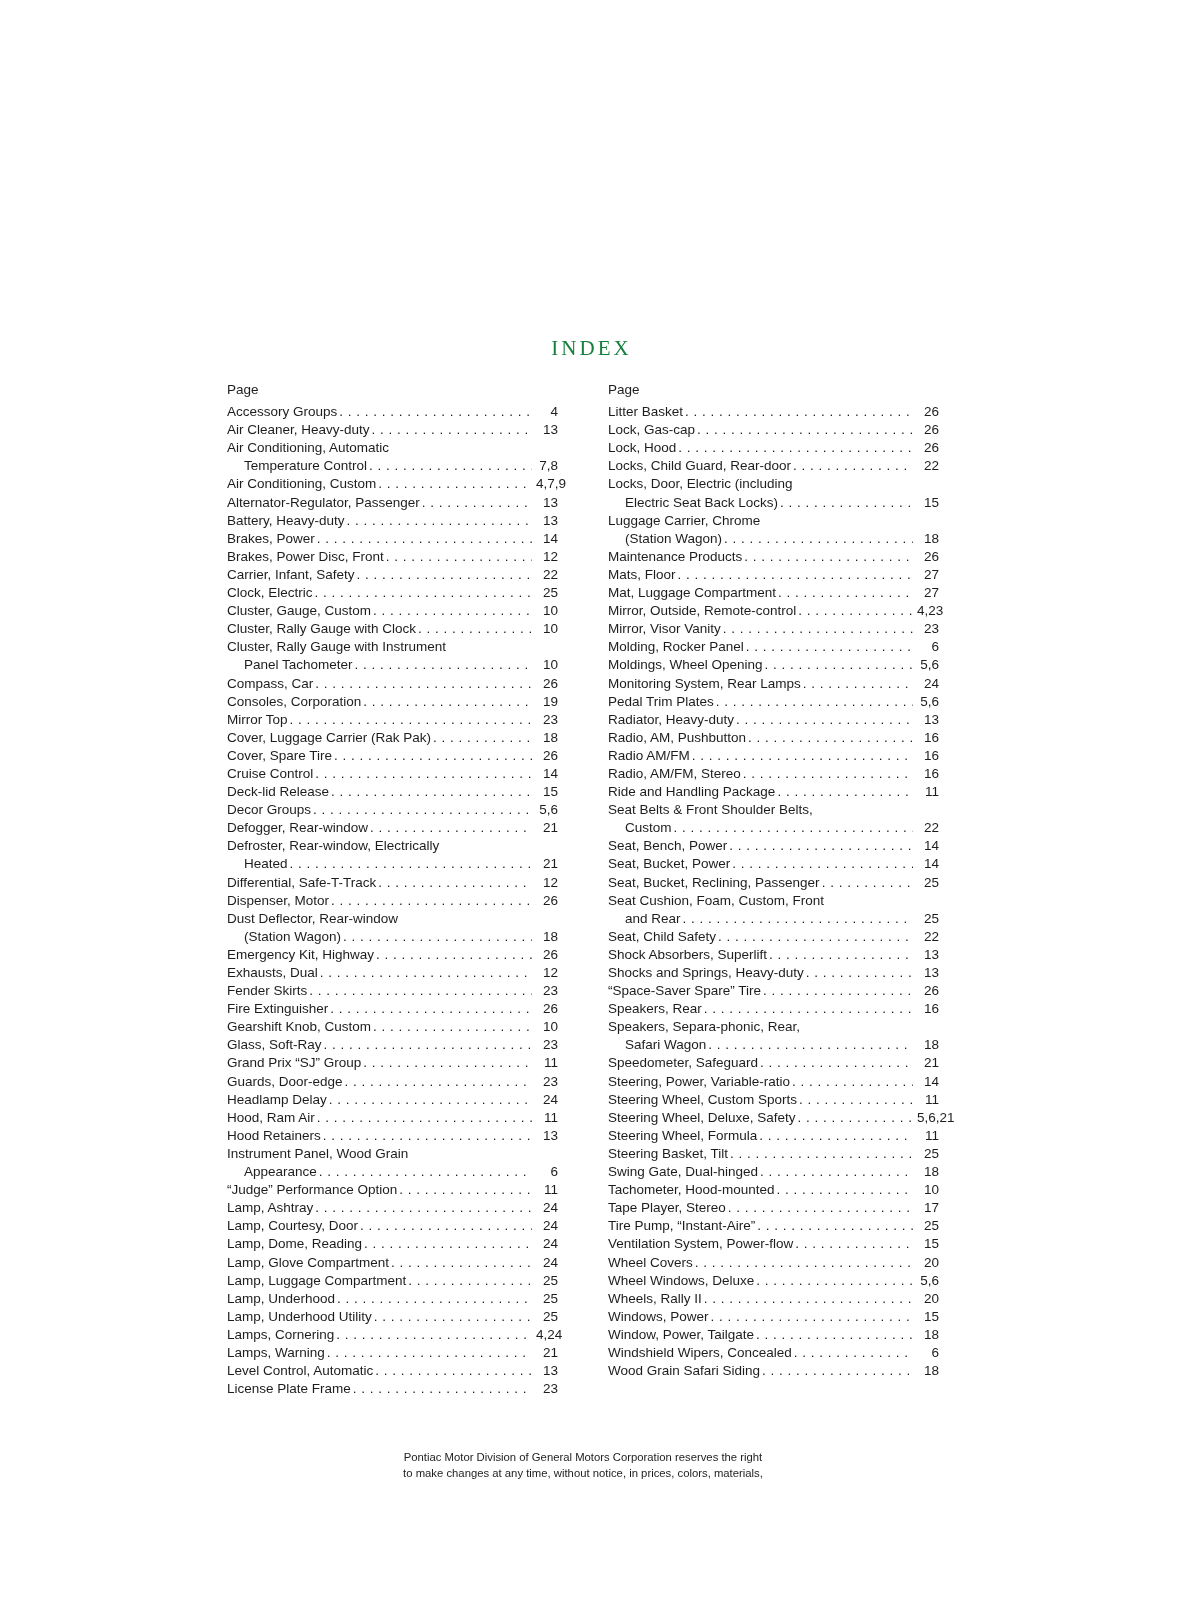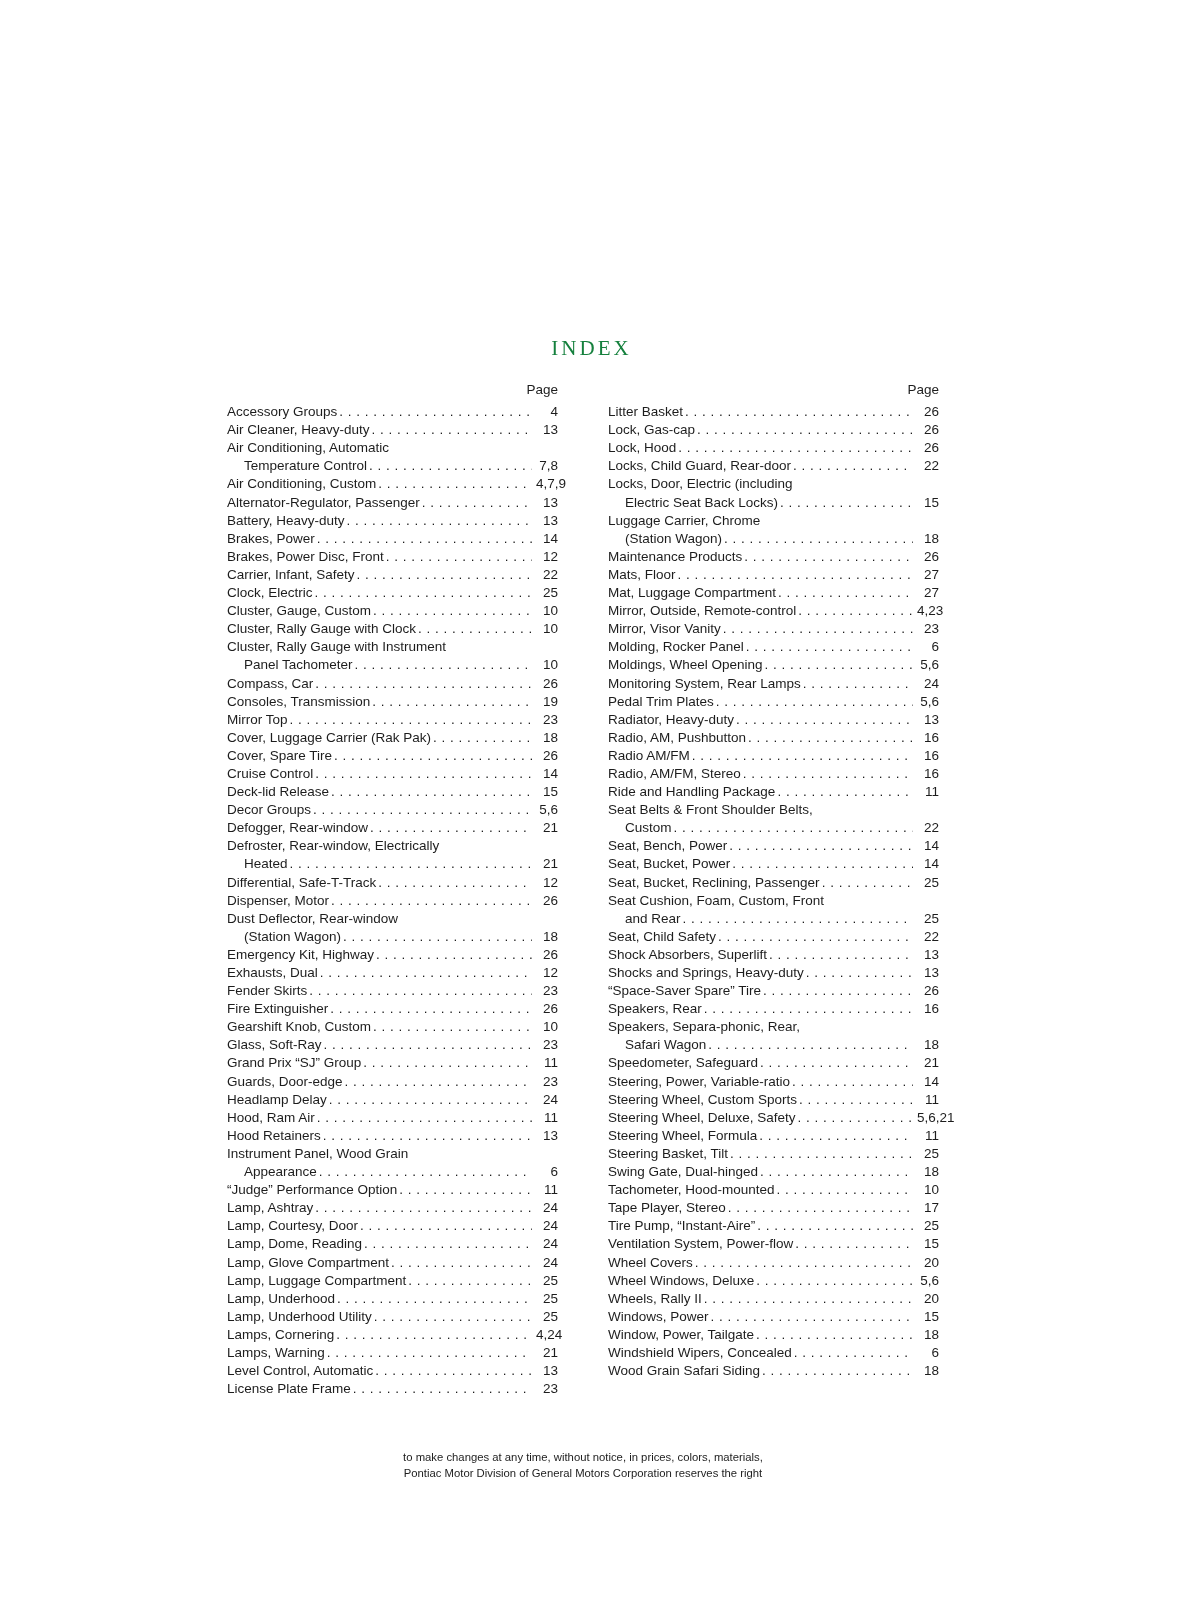--- a/index.html
+++ b/index.html
@@ -35,21 +35,20 @@
     width: 712px;
     display: flex;
     gap: 50px;
   }
   .col {
     width: 331px;
     font-size: 13.5px;
     line-height: 18.1px;
   }
   .col-head {
-    text-align: right;
     margin-bottom: 4px;
   }
   .entry {
     display: flex;
     align-items: baseline;
   }
   .entry.indent { padding-left: 17px; }
   .t { white-space: nowrap; }
   .dots {
     flex: 1 1 auto;
@@ -161,21 +160,21 @@
             <span class="t">Panel Tachometer</span>
             <span class="dots"></span>
             <span class="p">10</span>
           </div>
           <div class="entry">
             <span class="t">Compass, Car</span>
             <span class="dots"></span>
             <span class="p">26</span>
           </div>
           <div class="entry">
-            <span class="t">Consoles, Transmission</span>
+            <span class="t">Consoles, Corporation</span>
             <span class="dots"></span>
             <span class="p">19</span>
           </div>
           <div class="entry">
             <span class="t">Mirror Top</span>
             <span class="dots"></span>
             <span class="p">23</span>
           </div>
           <div class="entry">
             <span class="t">Cover, Luggage Carrier (Rak Pak)</span>
@@ -621,17 +620,17 @@
             <span class="t">Wood Grain Safari Siding</span>
             <span class="dots"></span>
             <span class="p">18</span>
           </div>
         </div>
     </div>
 
   </div>
 
   <div class="footer">
+    <div>Pontiac Motor Division of General Motors Corporation reserves the right</div>
     <div>to make changes at any time, without notice, in prices, colors, materials,</div>
-    <div>Pontiac Motor Division of General Motors Corporation reserves the right</div>
   </div>
 
 </div>
 
 </body></html>

